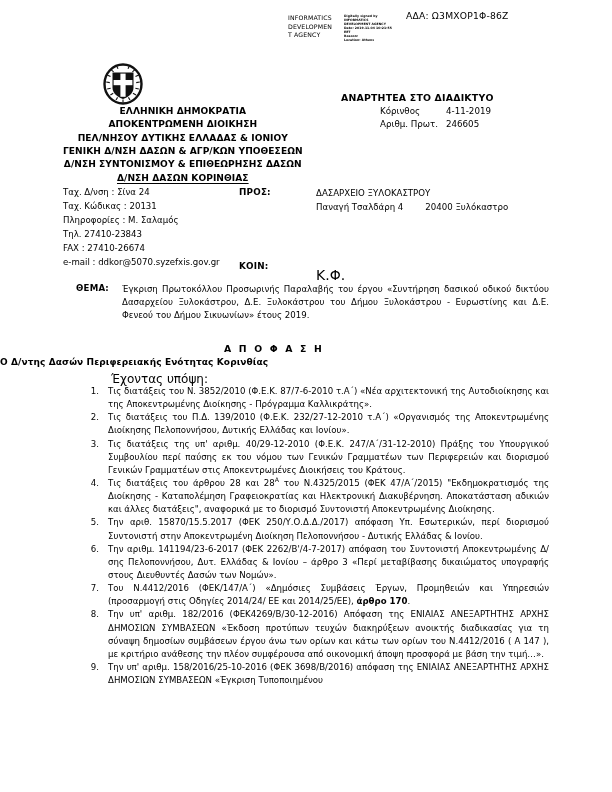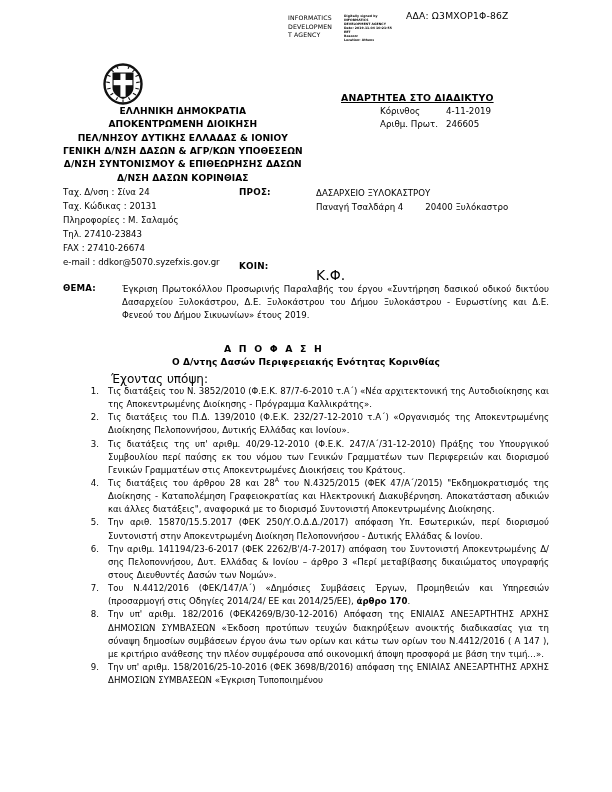--- a/index.html
+++ b/index.html
@@ -75,33 +75,33 @@
     position: absolute;
     left: 63px;
     top: 105px;
     font-size: 9.1px;
     font-weight: bold;
     line-height: 1.47;
     letter-spacing: 0.05px;
   }
   .org-block div { white-space: nowrap; text-align: center; }
   .org-block .underlined {
+    text-decoration: underline;
     text-underline-offset: 1.5px;
   }
 
   
   .anarthtea {
     position: absolute;
     left: 341px;
     top: 92px;
     font-size: 9.4px;
     font-weight: bold;
     letter-spacing: 0.2px;
     white-space: nowrap;
-    text-decoration: underline;
   }
   .meta-rows {
     position: absolute;
     left: 348px;
     top: 105px;
     font-size: 8.7px;
     line-height: 1.5;
   }
   .meta-rows .row { display: flex; white-space: nowrap; padding-left: 32px; }
   .meta-rows .mlabel { width: 66px; }
@@ -160,20 +160,21 @@
     width: 486px;
     display: flex;
     align-items: flex-start;
   }
   .thema-label {
     font-size: 8.6px;
     font-weight: bold;
     letter-spacing: 0.2px;
     flex: 0 0 auto;
     width: 59px;
+    text-align: center;
   }
   .thema-text {
     font-size: 8.6px;
     line-height: 1.52;
     text-align: justify;
     flex: 1 1 auto;
   }
 
   
   .apofash {
@@ -184,21 +185,20 @@
     text-align: center;
     font-size: 9.3px;
     font-weight: bold;
     letter-spacing: 2.2px;
   }
   .apofash-sub {
     position: absolute;
     left: 0;
     top: 357px;
     width: 612px;
-    text-align: center;
     font-size: 9px;
     font-weight: bold;
     letter-spacing: 0.1px;
   }
 
   
   .exontas {
     position: absolute;
     left: 63px;
     top: 372px;

